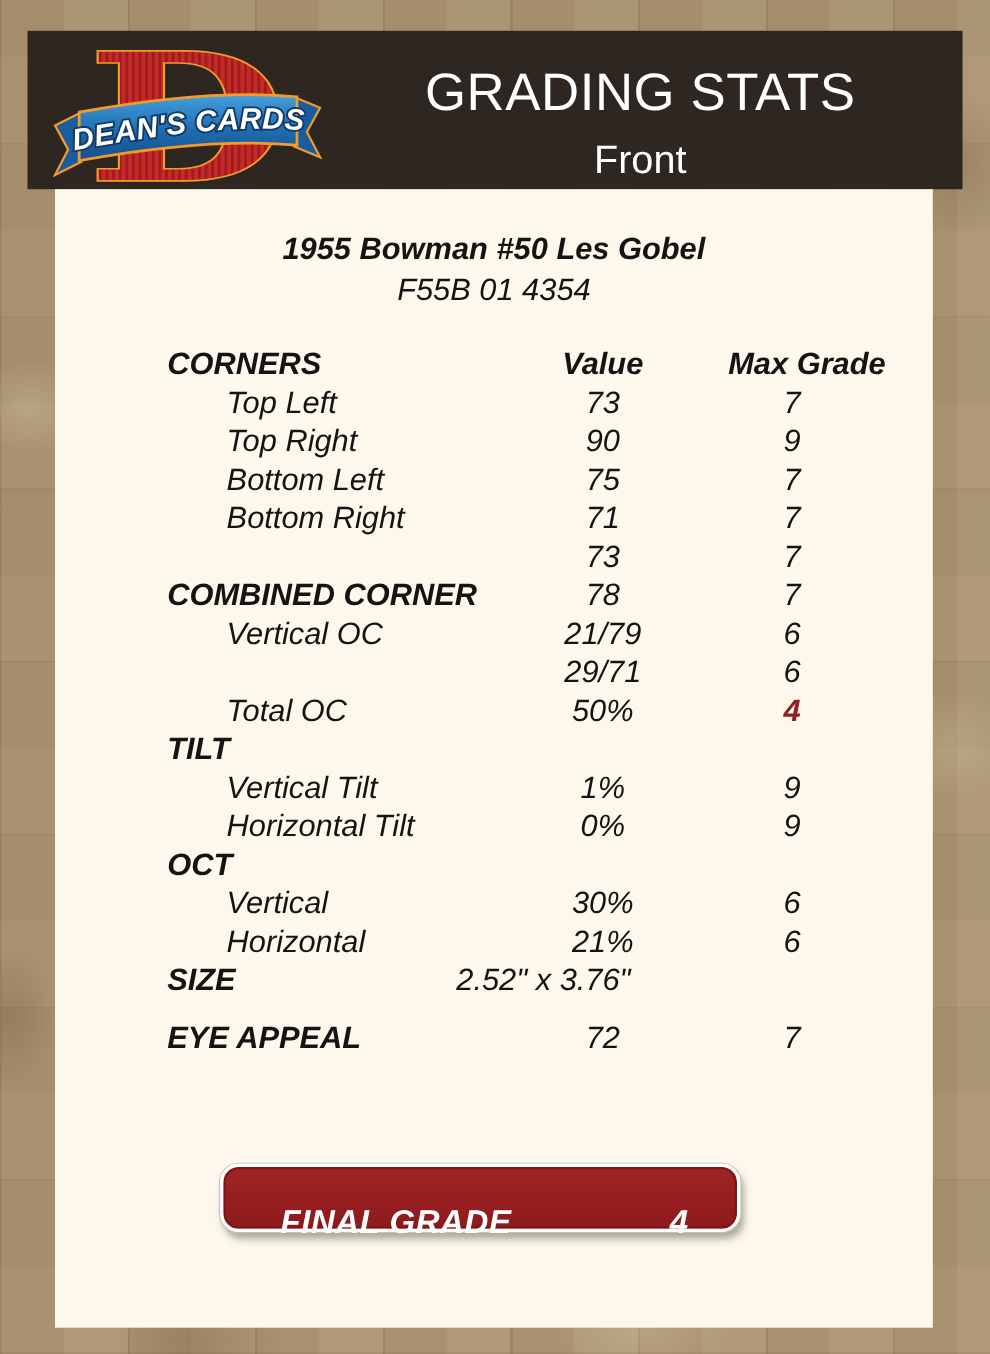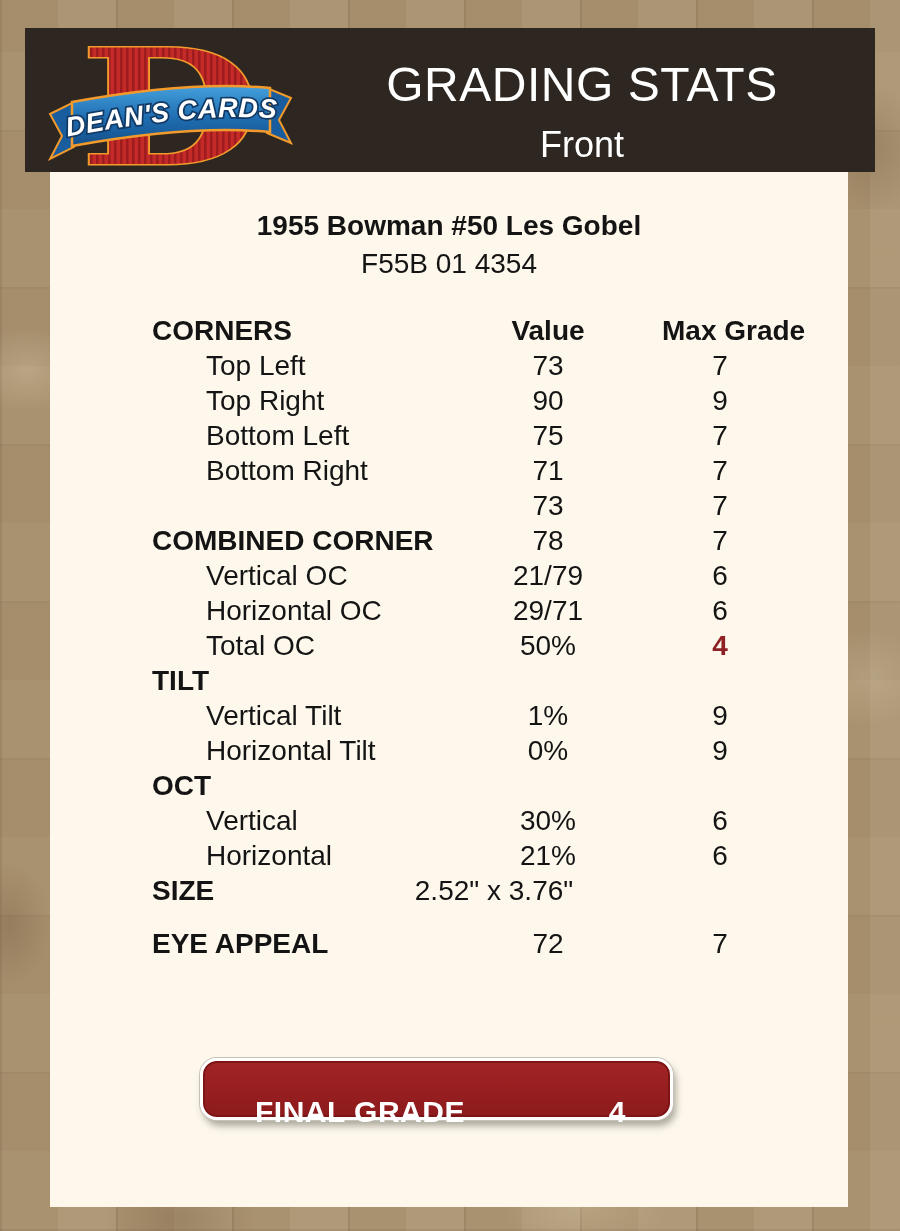--- a/index.html
+++ b/index.html
@@ -28,21 +28,21 @@
     position:absolute;left:25px;top:28px;width:850px;height:144px;
     background:var(--header-bg,#2e2721);
     display:flex;align-items:flex-start;
   }
   .logo{margin:6px 0 0 23px;width:245px;height:132px;flex:0 0 auto;}
   .header-text{flex:1;text-align:center;padding-right:4px;color:#ffffff;}
   .header-title{margin-top:28px;font-size:48px;line-height:58px;letter-spacing:0.5px;}
   .header-subtitle{margin-top:8px;font-size:36px;line-height:46px;}
   .content{
     position:absolute;left:50px;top:172px;width:798px;height:1035px;
-    background:var(--content-bg,#fdf8eb);color:#141414;
+    background:var(--content-bg,#fdf8eb);color:#141414;font-style:italic;
   }
   .card-title{position:absolute;top:38px;left:0;right:0;text-align:center;font-size:28px;font-weight:bold;}
   .card-code{position:absolute;top:76px;left:0;right:0;text-align:center;font-size:28px;}
   .stats-table{position:absolute;top:141px;left:0;right:0;}
   .row{position:relative;height:35px;line-height:35px;font-size:28px;}
   .row.gap{margin-top:18px;}
   .cell{position:absolute;top:0;height:35px;white-space:nowrap;}
   .cell.label{left:102px;}
   .row.item .cell.label{left:156px;}
   .row.head .cell, .row.section .cell.label{font-weight:bold;}
@@ -132,21 +132,20 @@
         <span class="cell label">COMBINED CORNER</span>
         <span class="cell value">78</span>
         <span class="cell max">7</span>
       </div>
       <div class="row item">
         <span class="cell label">Vertical OC</span>
         <span class="cell value">21/79</span>
         <span class="cell max">6</span>
       </div>
       <div class="row item">
-        <span class="cell label">Horizontal OC</span>
         <span class="cell value">29/71</span>
         <span class="cell max">6</span>
       </div>
       <div class="row item">
         <span class="cell label">Total OC</span>
         <span class="cell value">50%</span>
         <span class="cell max highlight">4</span>
       </div>
       <div class="row section">
         <span class="cell label">TILT</span>

